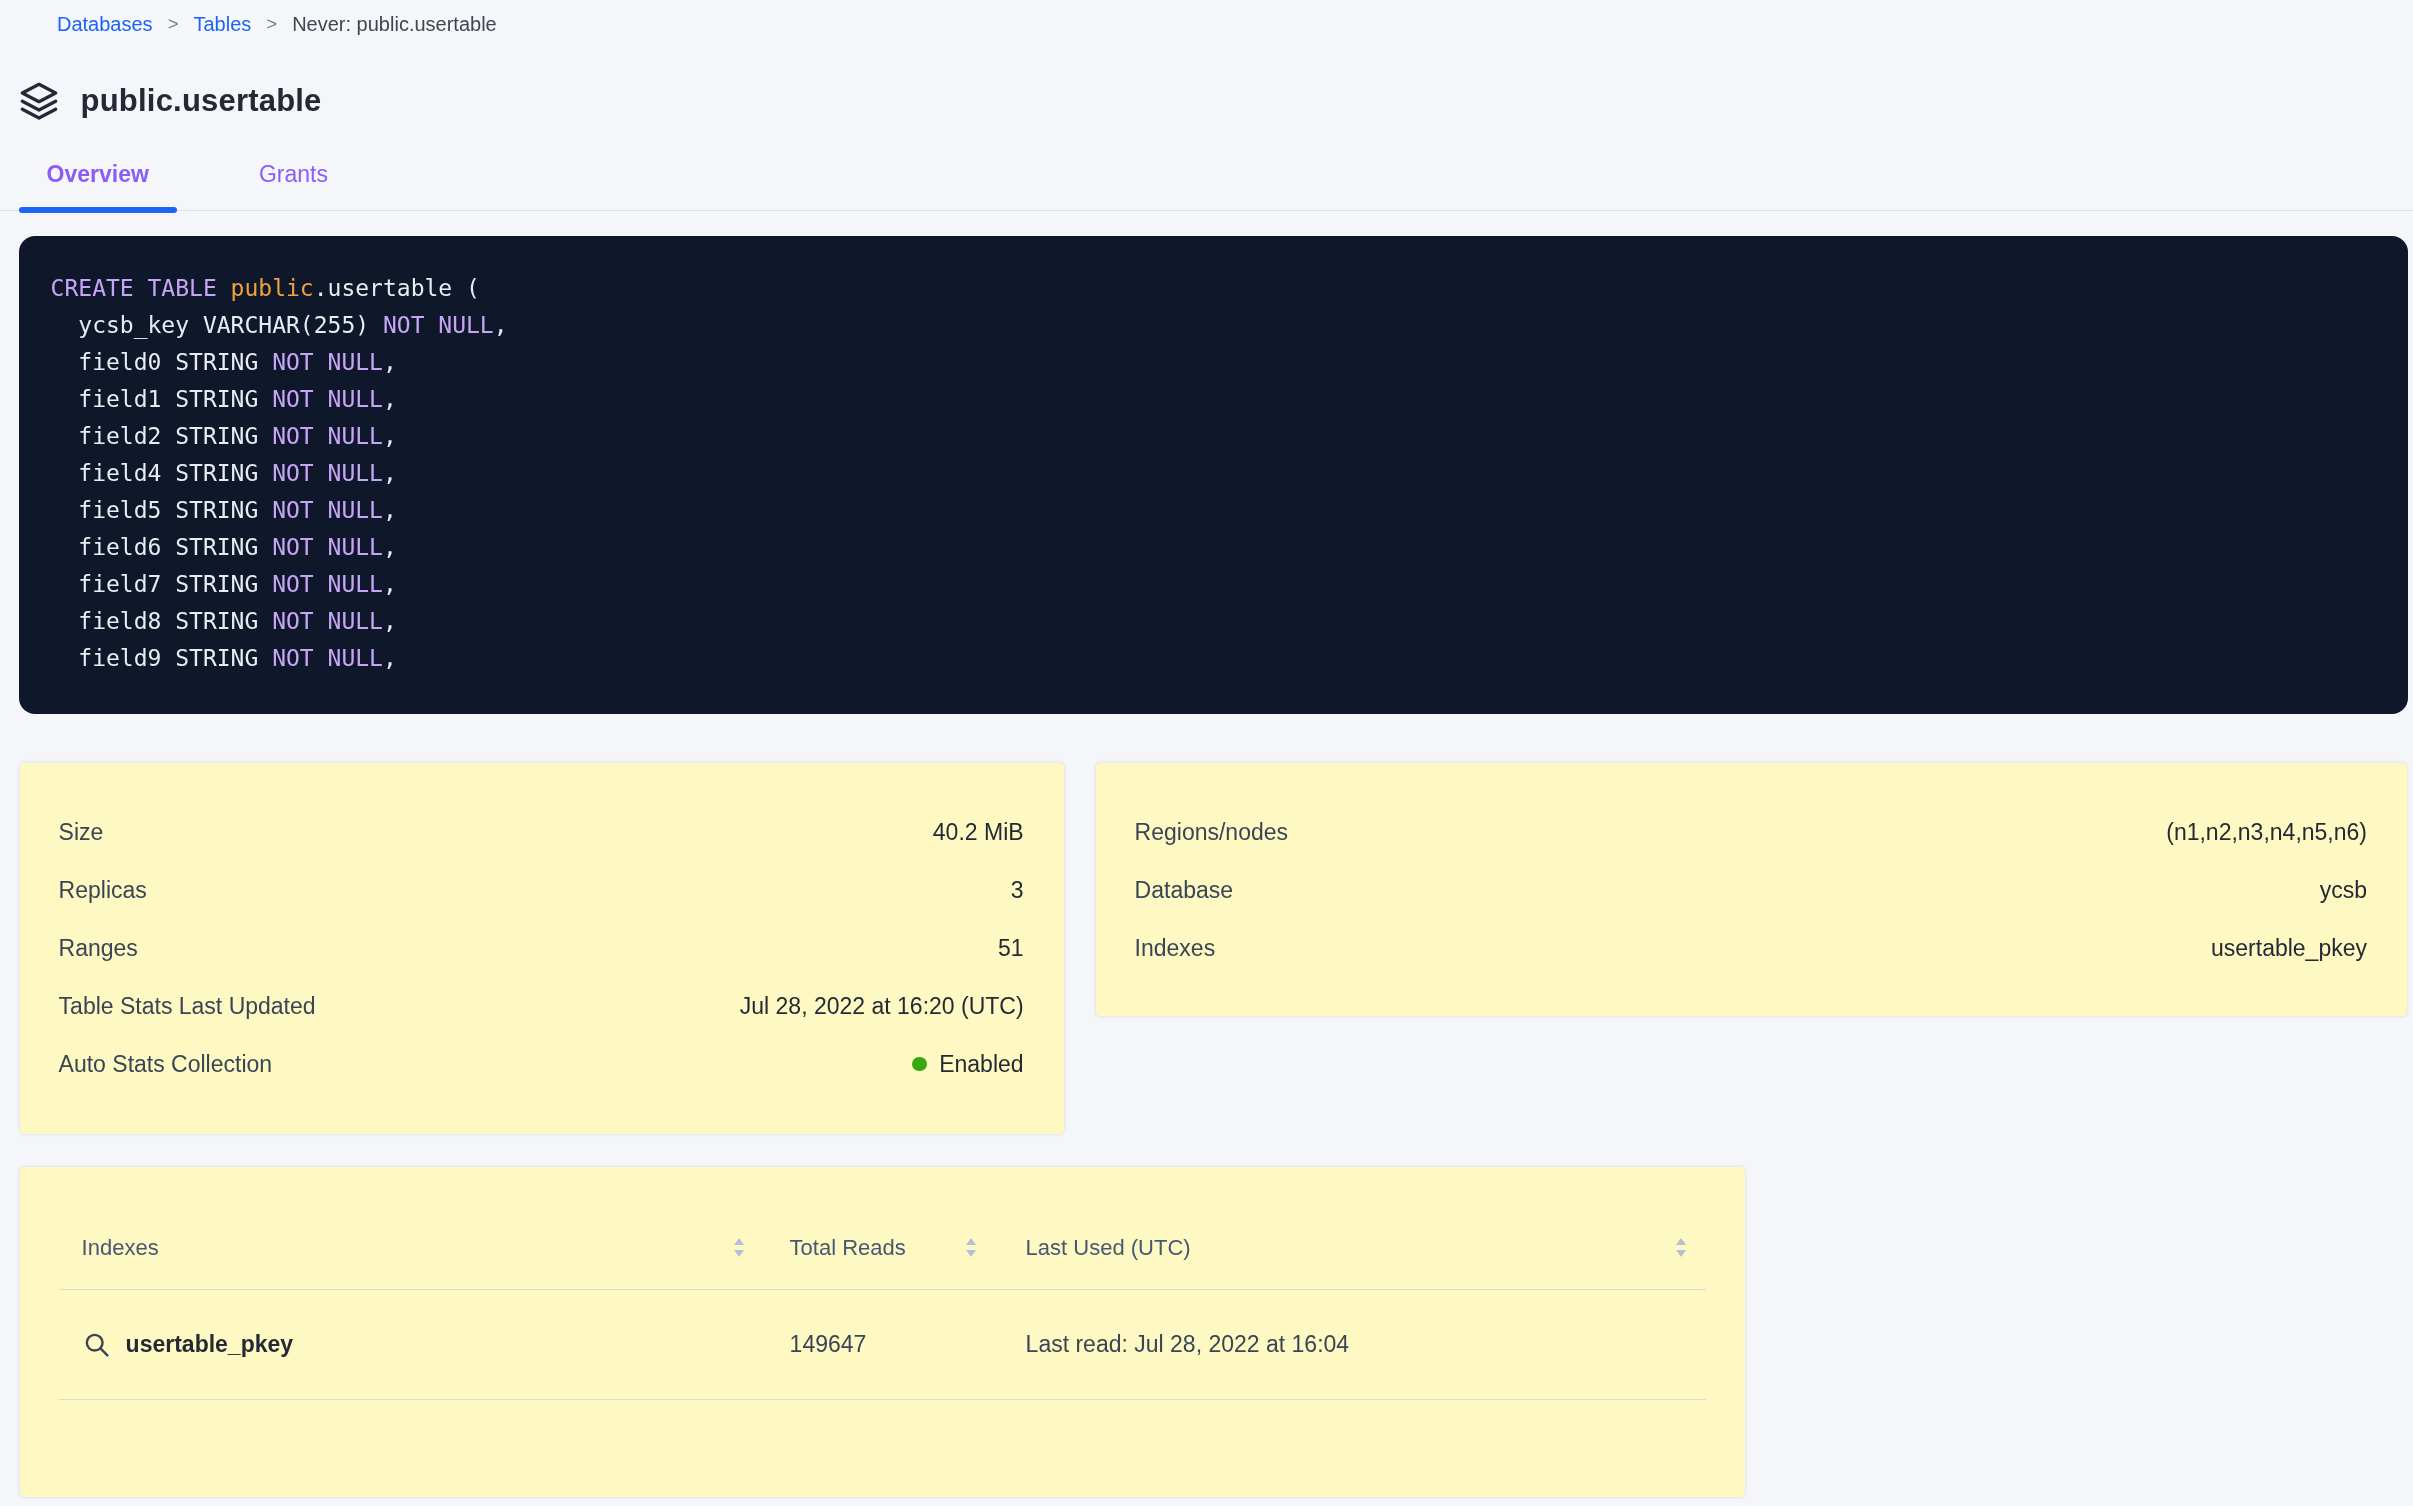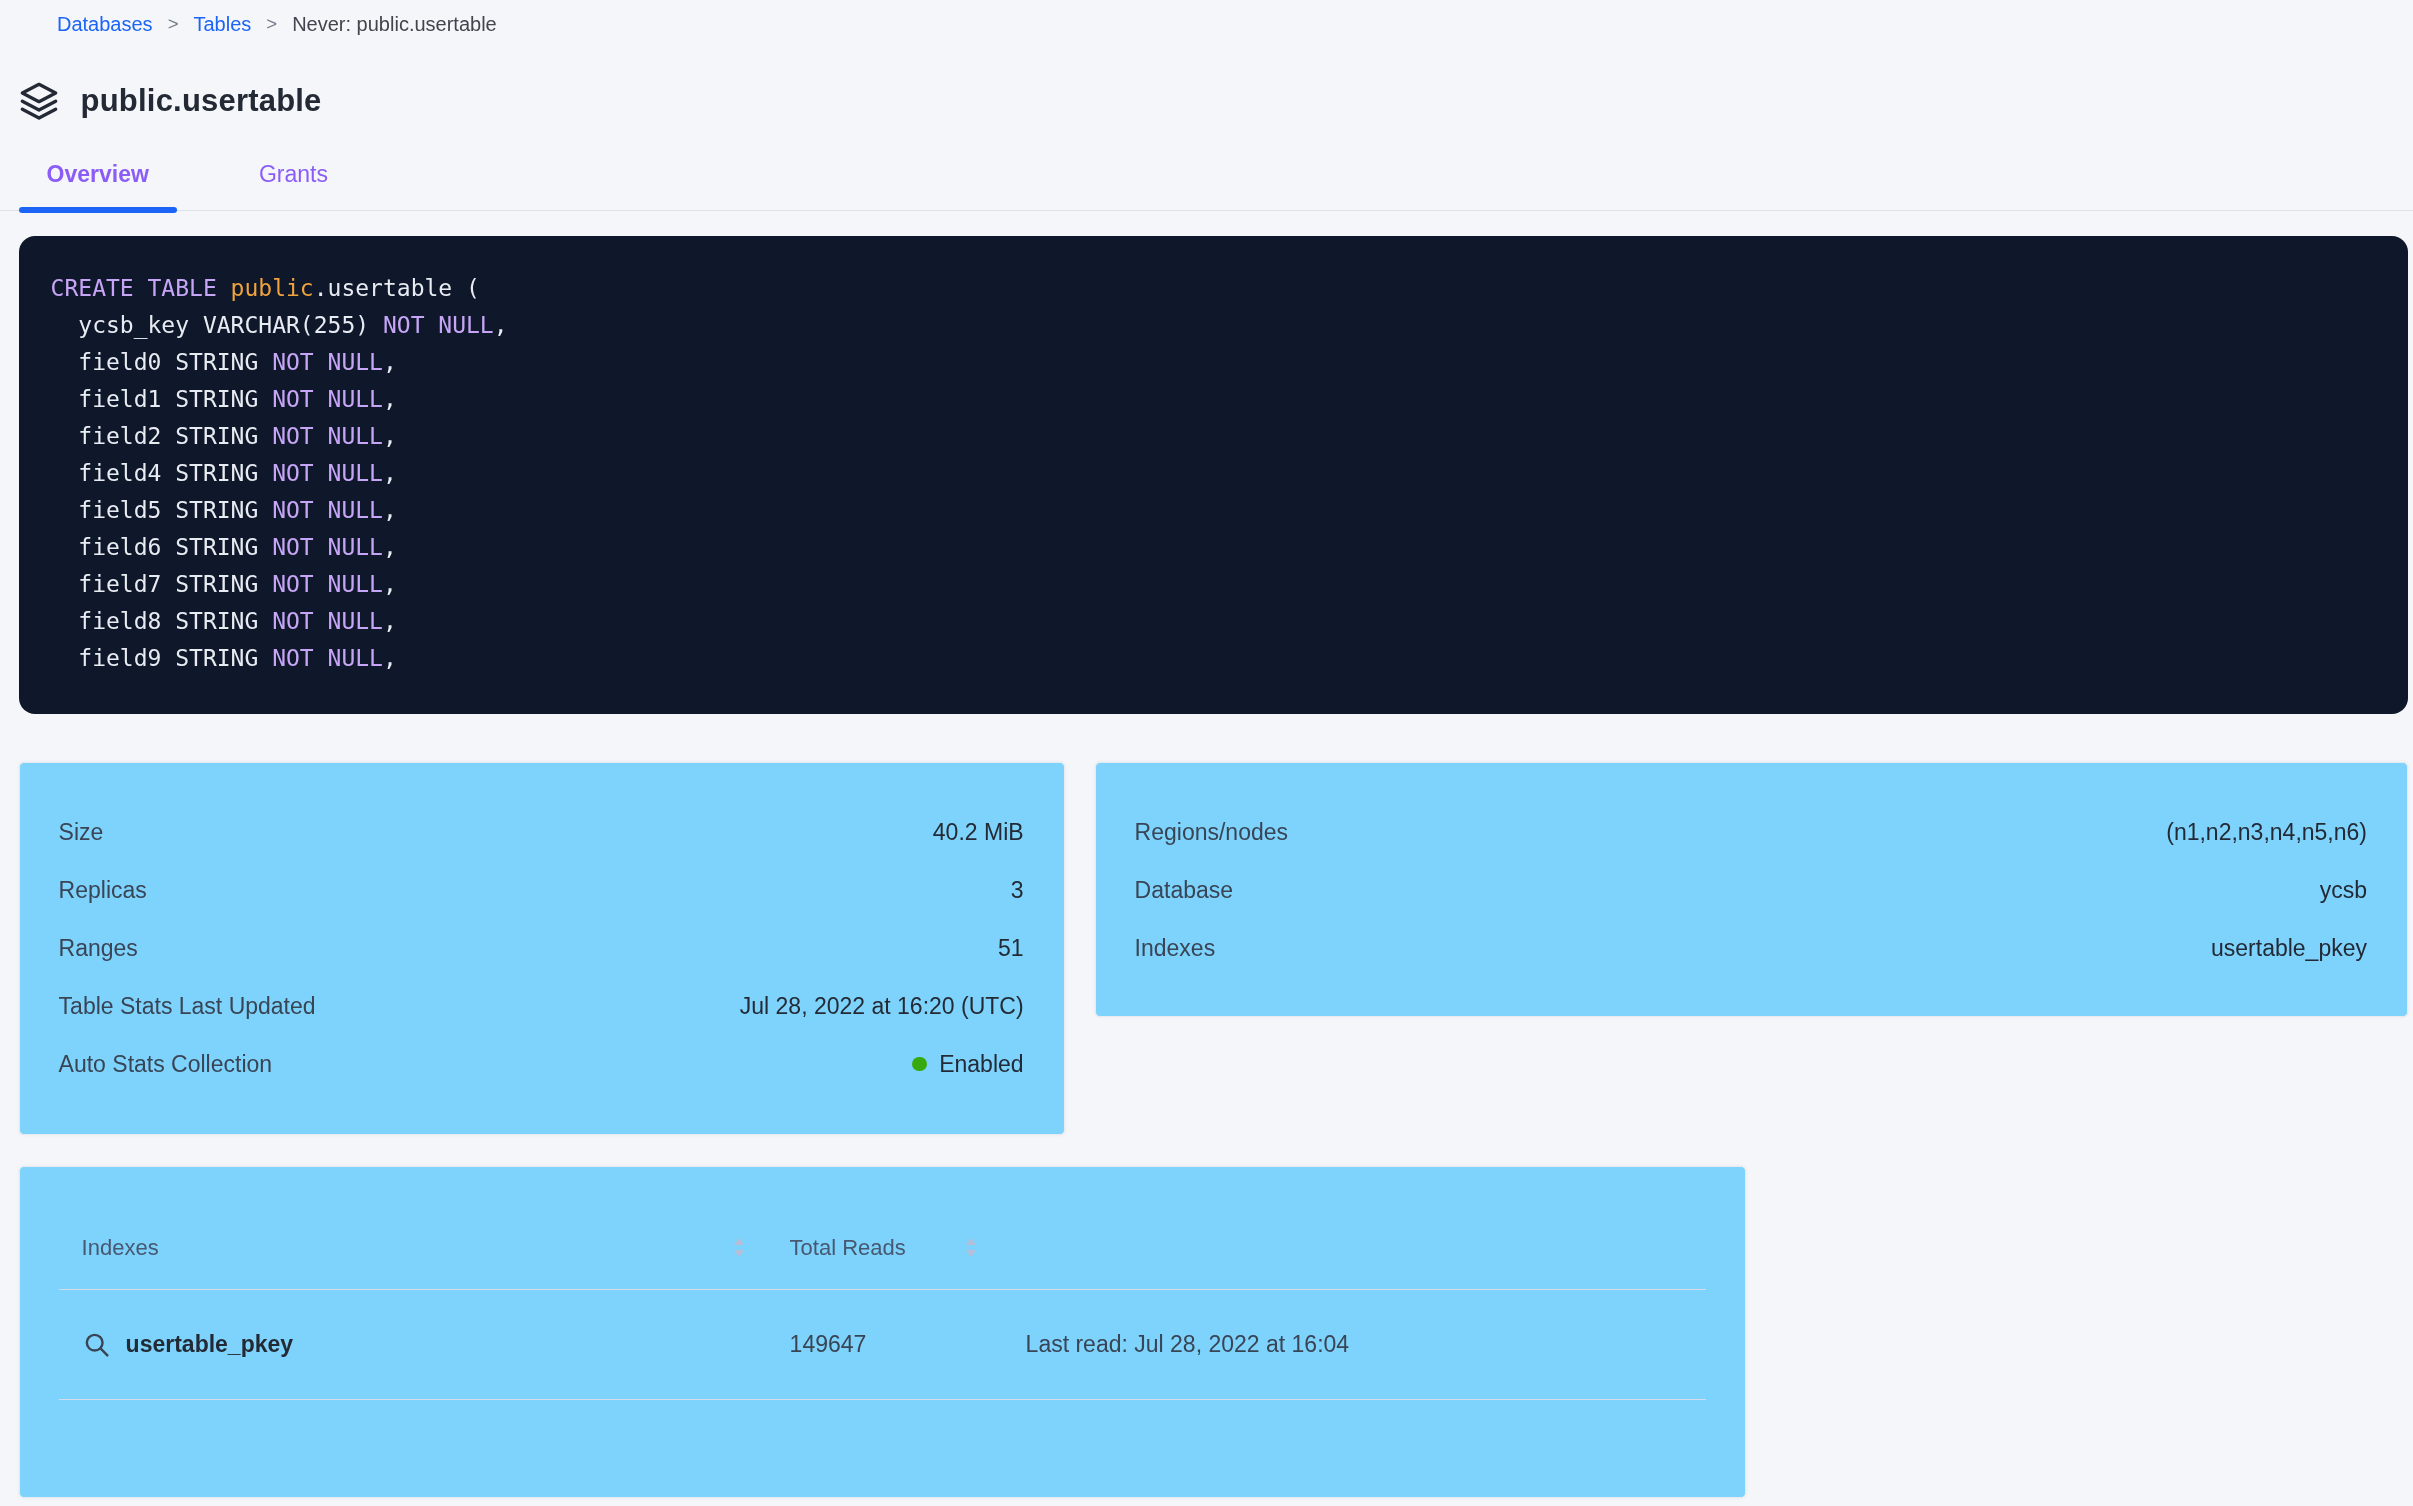--- a/index.html
+++ b/index.html
@@ -80,21 +80,21 @@
   .tok-plain   { color: #e8ecf2; }
 
   
   .cards-row {
     margin: 48px 5px 0 18.6px;
     display: flex;
     gap: 30px;
     align-items: flex-start;
   }
   .card {
-    background: #7dd3fc;
+    background: #fef9c3;
     border: 0.8px solid #e6eaf1;
     border-radius: 5px;
     box-shadow: 0 0 3.4px rgba(63,73,87,0.07);
   }
   .summary-card { padding: 40px 40px 0 39px; }
   .summary-card.left  { width: 1046px; height: 373px; }
   .summary-card.right { flex: 1; height: 255px; }
   .summary-row {
     height: 58px;
     display: flex;
@@ -277,20 +277,27 @@
           <span class="arr-down"></span>
         </span>
     </div>
     <div class="hcell c2">
       <span>Total Reads</span>
       <span class="sort-arrows">
           <span class="arr-up"></span>
           <span class="arr-down"></span>
         </span>
     </div>
+    <div class="hcell c3">
+      <span>Last Used (UTC)</span>
+      <span class="sort-arrows">
+          <span class="arr-up"></span>
+          <span class="arr-down"></span>
+        </span>
+    </div>
   </div>
 
   <div id="index-rows">
       <div class="stats-grid table-row">
         <div class="rcell c1">
           <svg class="search-icon" viewBox="0 0 24 24" fill="none" stroke="#394455" stroke-width="2" stroke-linecap="round">
             <circle cx="10.5" cy="10.5" r="6.5"></circle>
             <line x1="15.5" y1="15.5" x2="21" y2="21"></line>
           </svg>
           <span class="index-name">usertable_pkey</span>

